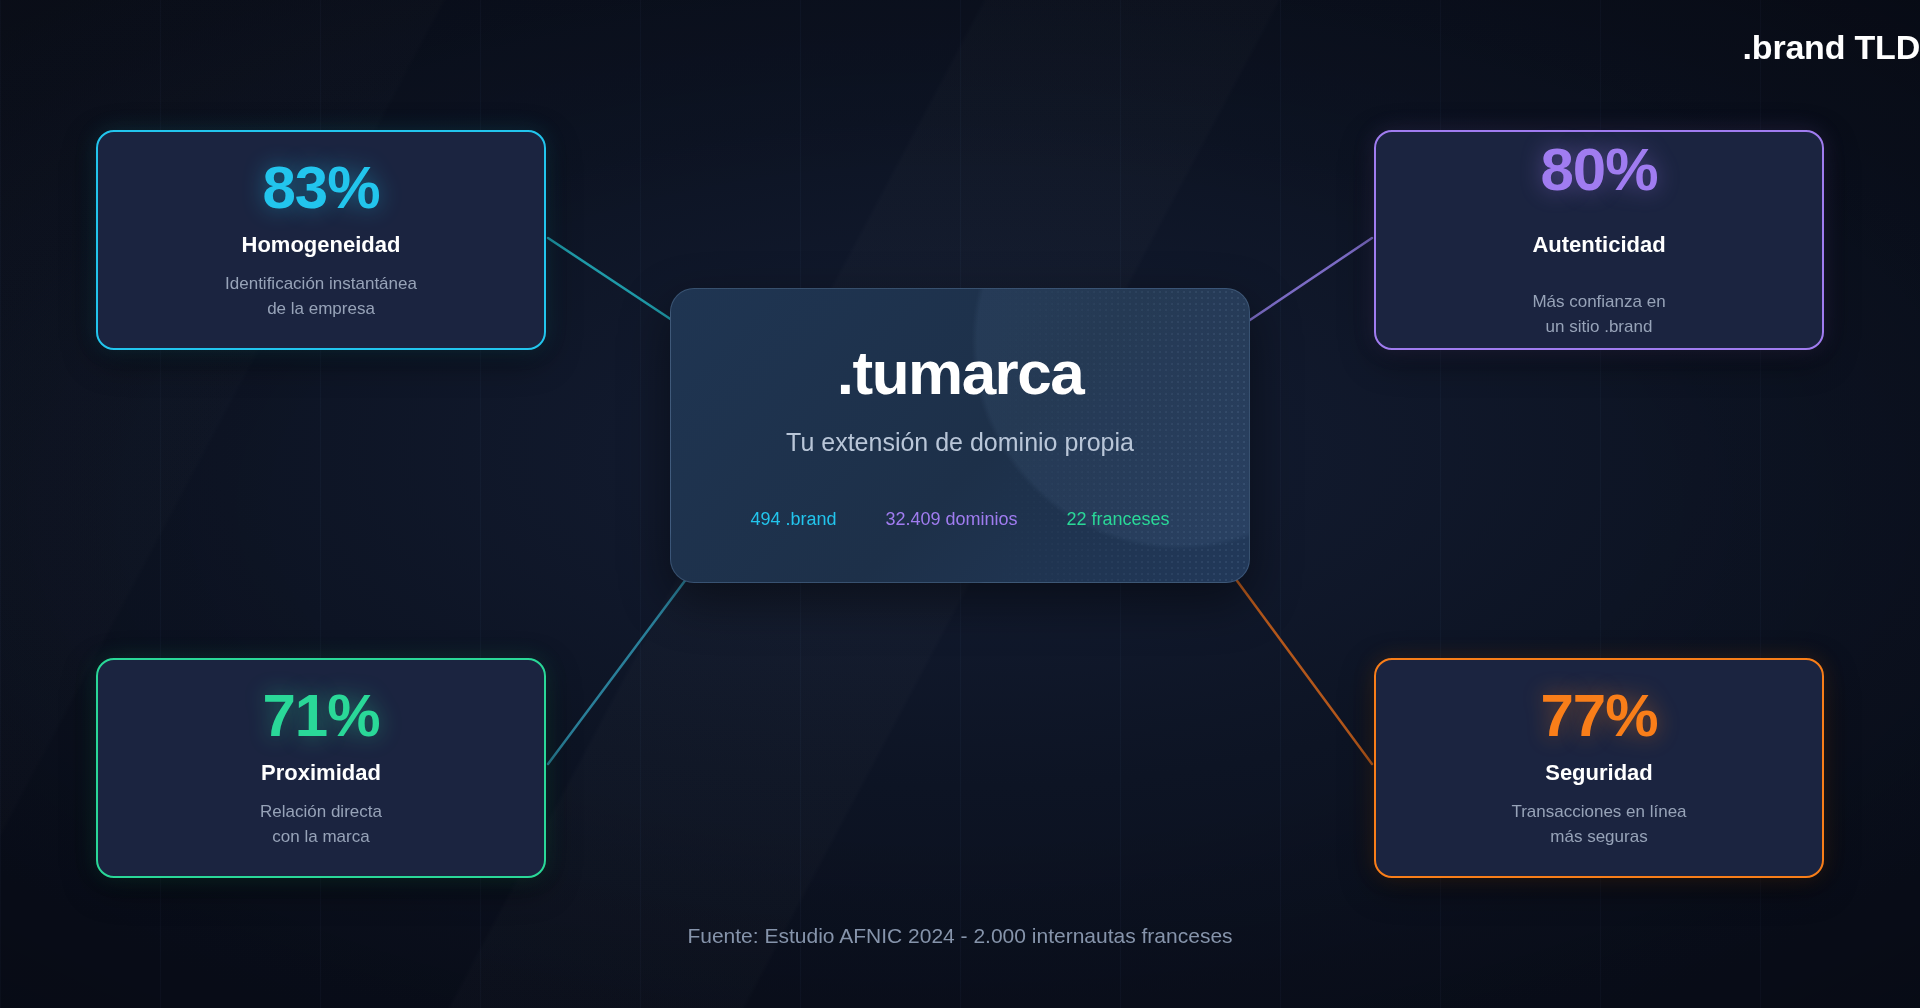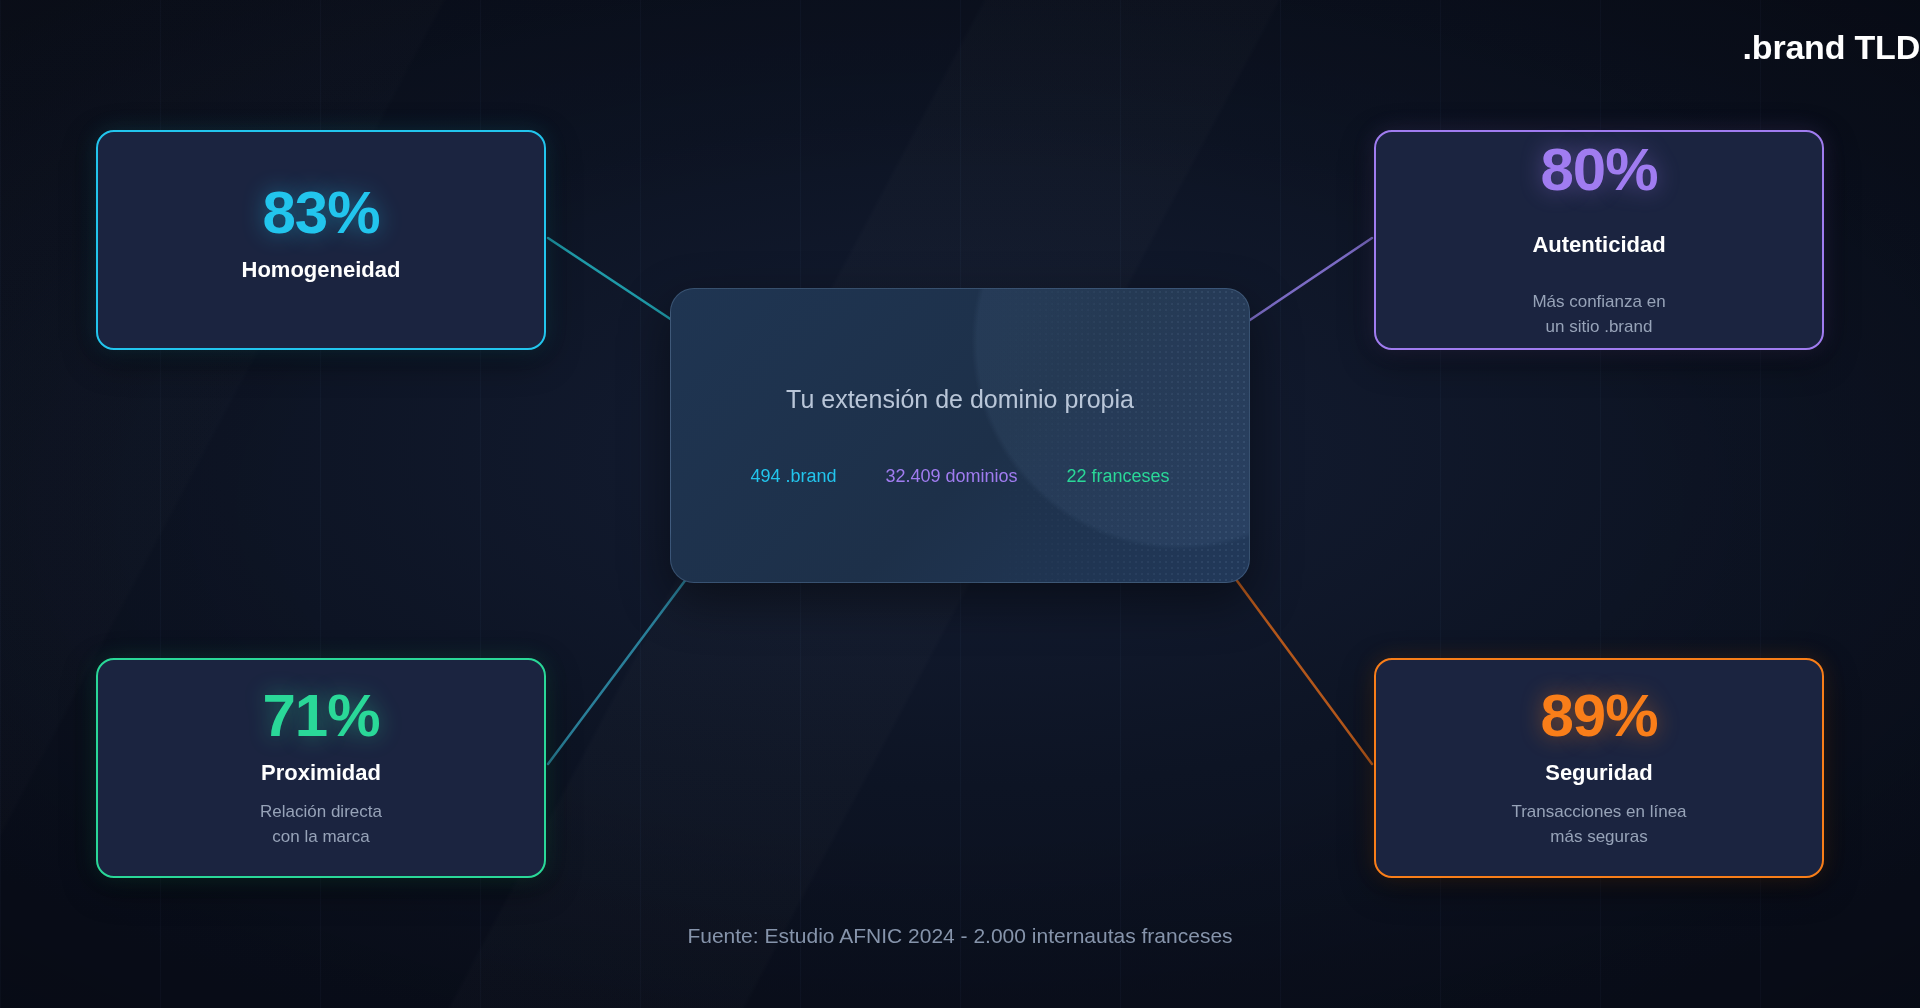--- a/index.html
+++ b/index.html
@@ -172,20 +172,24 @@
   <line x1="1372" y1="238" x2="1232" y2="332" stroke="#7b6bc4" stroke-width="2.5" stroke-linecap="round"></line>
   <line x1="548" y1="764" x2="690" y2="574" stroke="#2a7f99" stroke-width="2.5" stroke-linecap="round"></line>
   <line x1="1372" y1="764" x2="1232" y2="574" stroke="#b3571b" stroke-width="2.5" stroke-linecap="round"></line>
 </svg>
 
 <div id="page-title">.brand TLD</div>
 
 <div class="stat-card" id="card-homogeneidad" style="border-color: rgb(34, 197, 237); box-shadow: rgba(34, 197, 237, 0.15) 0px 0px 22px, rgba(0, 0, 0, 0.45) 0px 10px 34px;">
   <div class="pct" style="color: rgb(34, 197, 237); text-shadow: rgba(34, 197, 237, 0.44) 0px 0px 22px;">83%</div>
   <div class="title">Homogeneidad</div>
+  <div class="desc">
+    <span>Identificación instantánea</span><br>
+    <span>de la empresa</span>
+  </div>
 </div>
 
 <div class="stat-card" id="card-autenticidad" style="border-color: rgb(160, 124, 240); box-shadow: rgba(160, 124, 240, 0.15) 0px 0px 22px, rgba(0, 0, 0, 0.45) 0px 10px 34px; gap: 18px;">
   <div class="pct" style="color: rgb(160, 124, 240); text-shadow: rgba(160, 124, 240, 0.44) 0px 0px 22px;">80%</div>
   <div class="title">Autenticidad</div>
   <div class="desc">
     <span>Más confianza en</span><br>
     <span>un sitio .brand</span>
   </div>
 </div>
@@ -193,29 +197,30 @@
 <div class="stat-card" id="card-proximidad" style="border-color: rgb(42, 216, 152); box-shadow: rgba(42, 216, 152, 0.15) 0px 0px 22px, rgba(0, 0, 0, 0.45) 0px 10px 34px;">
   <div class="pct" style="color: rgb(42, 216, 152); text-shadow: rgba(42, 216, 152, 0.44) 0px 0px 22px;">71%</div>
   <div class="title">Proximidad</div>
   <div class="desc">
     <span>Relación directa</span><br>
     <span>con la marca</span>
   </div>
 </div>
 
 <div class="stat-card" id="card-seguridad" style="border-color: rgb(249, 126, 25); box-shadow: rgba(249, 126, 25, 0.15) 0px 0px 22px, rgba(0, 0, 0, 0.45) 0px 10px 34px;">
-  <div class="pct" style="color: rgb(249, 126, 25); text-shadow: rgba(249, 126, 25, 0.44) 0px 0px 22px;">89%</div>
+  <div class="pct" style="color: rgb(249, 126, 25); text-shadow: rgba(249, 126, 25, 0.44) 0px 0px 22px;">77%</div>
   <div class="title">Seguridad</div>
   <div class="desc">
     <span>Transacciones en línea</span><br>
     <span>más seguras</span>
   </div>
 </div>
 
 <div id="center-card">
+  <div id="center-name">.tumarca</div>
   <div id="center-sub">Tu extensión de dominio propia</div>
   <div id="center-stats">
     <span style="color: rgb(34, 197, 237);">494 .brand</span>
     <span style="color: rgb(160, 124, 240);">32.409 dominios</span>
     <span style="color: rgb(42, 216, 152);">22 franceses</span>
   </div>
 </div>
 
 <div id="footer-note">Fuente: Estudio AFNIC 2024 - 2.000 internautas franceses</div>
 

